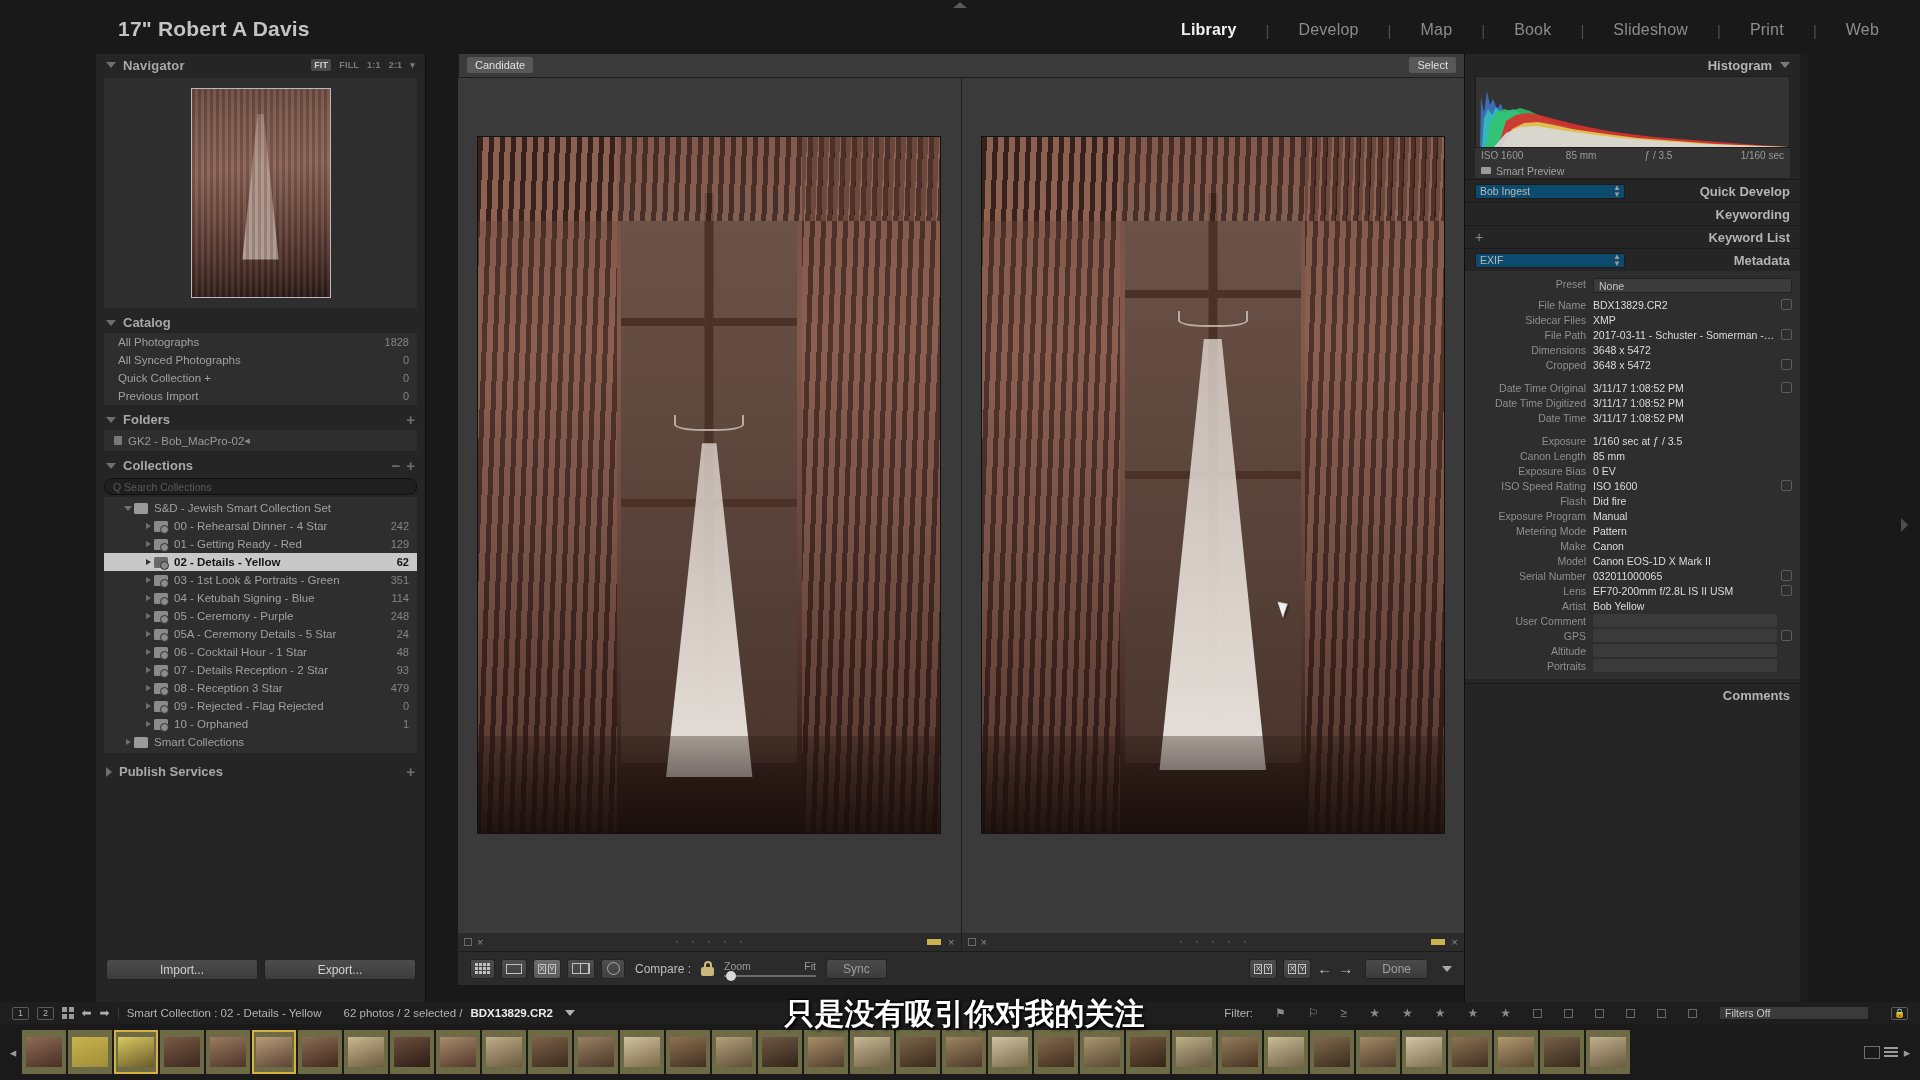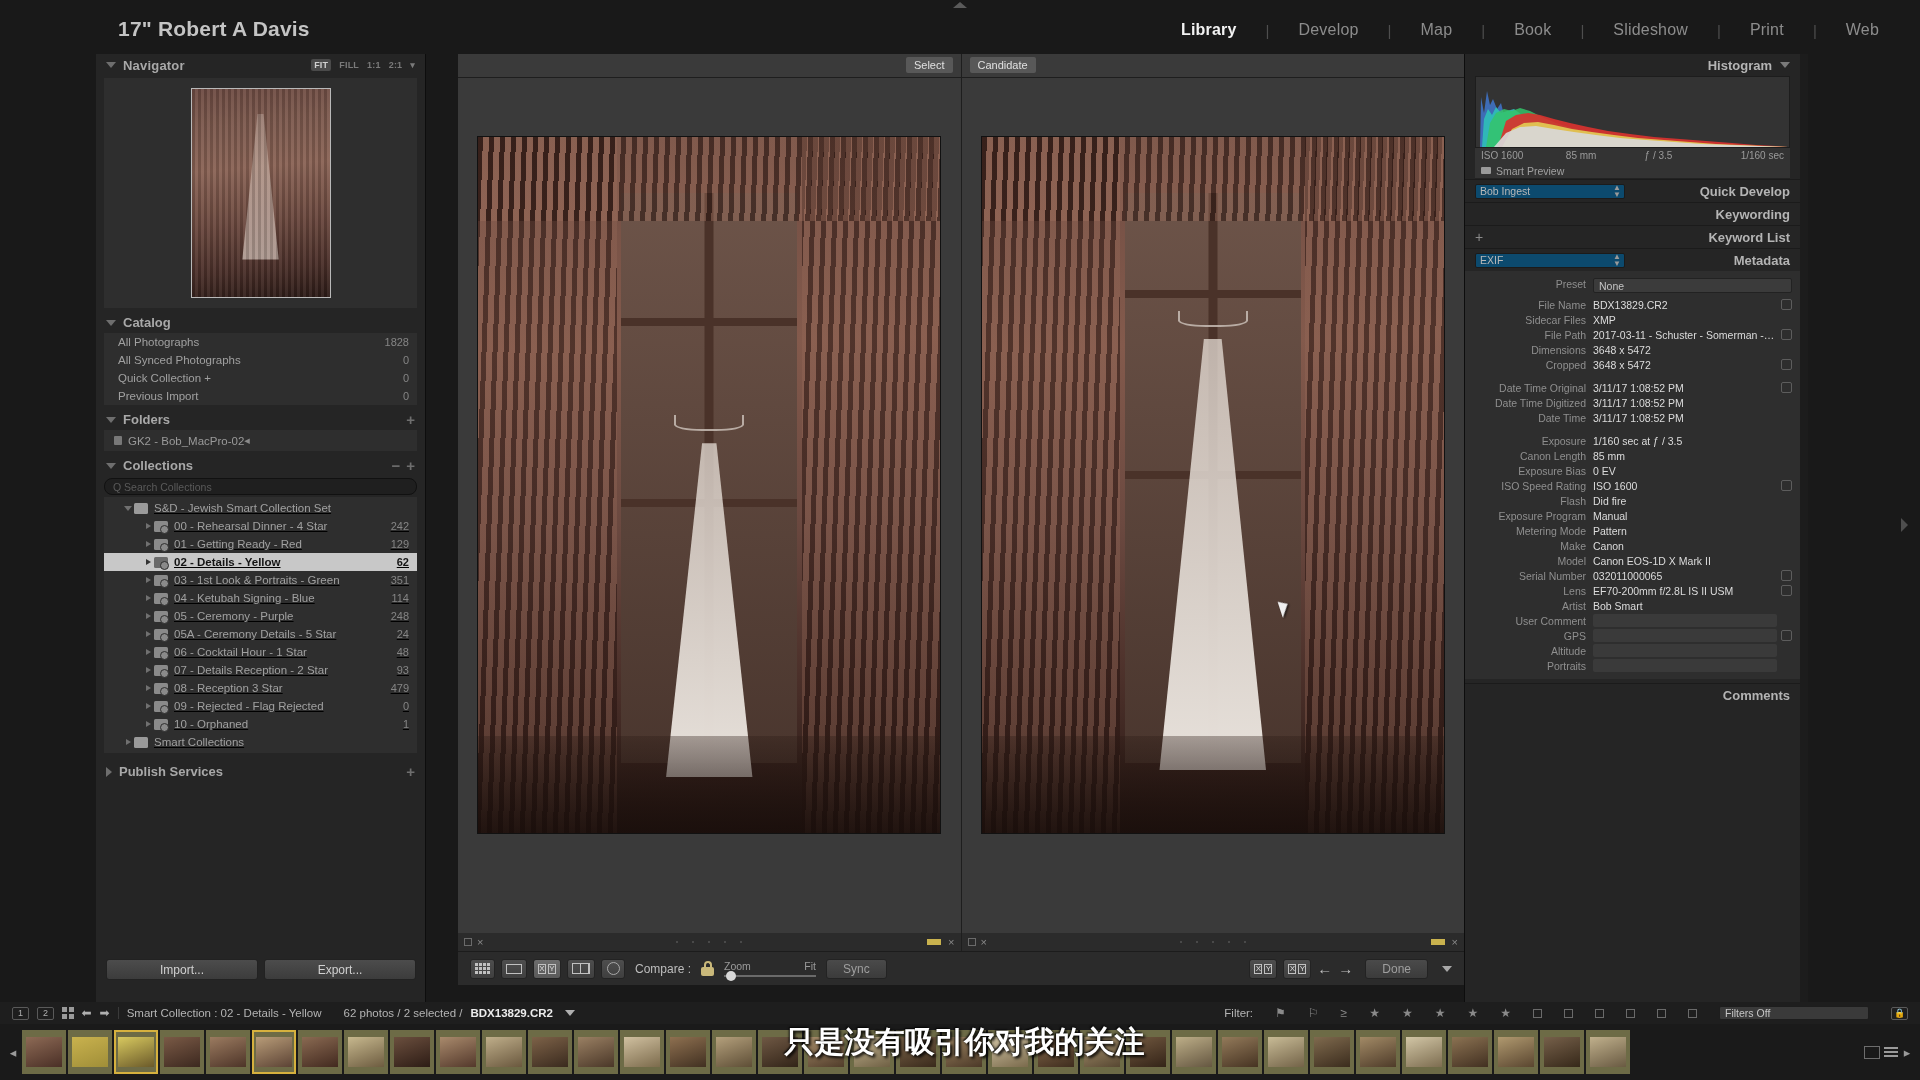--- a/index.html
+++ b/index.html
@@ -384,21 +384,21 @@
     display:flex; align-items:center; justify-content:center;
   }
   .fs-item .thumb { width: 36px; height: 30px; }
   .fs-item.sel { outline: 2px solid #d6b13e; outline-offset:-2px; }
   .fs-right { display:flex; gap:4px; align-items:center; padding-left:4px; }
   .fs-sq { width:16px;height:13px;border:1px solid #6d6d6d; }
   .fs-lines { display:flex; flex-direction:column; gap:2px; }
   .fs-lines i { width:14px;height:2px;background:#9a9a9a; }
 
   .subtitle {
-    position: absolute; left: 0; top: 1022px; width: 1920px; text-align:center;
+    position: absolute; left: 0; top: 994px; width: 1920px; text-align:center;
     color:#ffffff; font-size: 30px; font-weight: bold; z-index: 60;
     text-shadow: 2px 2px 3px rgba(0,0,0,.95), -1px -1px 2px rgba(0,0,0,.9);
     pointer-events:none;
     padding-left:9px;
   }
 
   .side-tri {
     position:absolute; width:0;height:0; border-top:7px solid transparent; border-bottom:7px solid transparent;
   }
   .side-tri.l { left: 98px; top: 518px; border-right: 7px solid #4e4e4e; }
@@ -496,21 +496,21 @@
       <span class="tri"></span>
       <span class="grow">Collections</span>
       <span class="sec-btn">−</span>
       <span class="sec-btn">+</span>
     </div>
 
     <div class="search-box">
       <span>Q Search Collections</span>
     </div>
 
-    <div class="list-box" style="padding:2px 0 2px 0;text-decoration:underline;">
+    <div class="list-box" style="padding:2px 0 2px 0;">
       <div class="coll-row" style="padding-left:18px;">
         <span class="arrow">
             <i class="down"></i>
           </span>
         <span class="coll-icon set"></span>
         <span class="clabel">S&amp;D - Jewish Smart Collection Set</span>
       </div>
 
       <div class="coll-row" style="padding-left:38px;">
         <span class="arrow">
@@ -624,25 +624,25 @@
     </div>
 
     <div class="lp-buttons">
       <div class="lp-btn">Import...</div>
       <div class="lp-btn">Export...</div>
     </div>
   </div>
 
   <div class="center">
     <div class="cmp-header">
+      <div class="cmp-head-cell right">
+        <div class="cmp-tag candidate">Candidate</div>
+      </div>
       <div class="cmp-head-cell">
         <div class="cmp-tag select">Select</div>
-      </div>
-      <div class="cmp-head-cell right">
-        <div class="cmp-tag candidate">Candidate</div>
       </div>
     </div>
 
     <div class="cmp-body">
       <div class="cmp-pane">
         <div class="photo p1">
           <div class="window"></div>
           <div class="frameV"></div>
           <div class="frameH" style="top:26%;"></div>
           <div class="frameH" style="top:52%;"></div>
@@ -965,21 +965,21 @@
         <span class="mv">032011000065</span>
         <span class="mbtn"></span>
       </div>
       <div class="meta-row">
         <span class="mk">Lens</span>
         <span class="mv">EF70-200mm f/2.8L IS II USM</span>
         <span class="mbtn"></span>
       </div>
       <div class="meta-row">
         <span class="mk">Artist</span>
-        <span class="mv">Bob Smart</span>
+        <span class="mv">Bob Yellow</span>
         <span class="mbtn blank"></span>
       </div>
       <div class="meta-row">
         <span class="mk">User Comment</span>
         <span class="mv field"></span>
         <span class="mbtn blank"></span>
       </div>
       <div class="meta-row">
         <span class="mk">GPS</span>
         <span class="mv field"></span>

